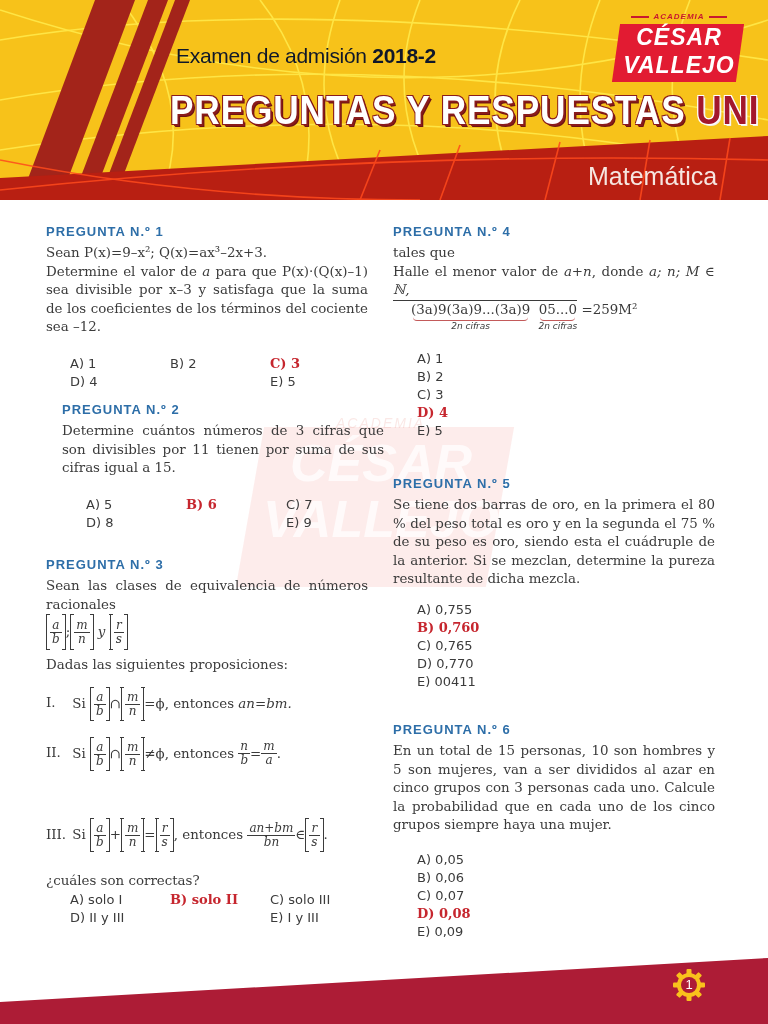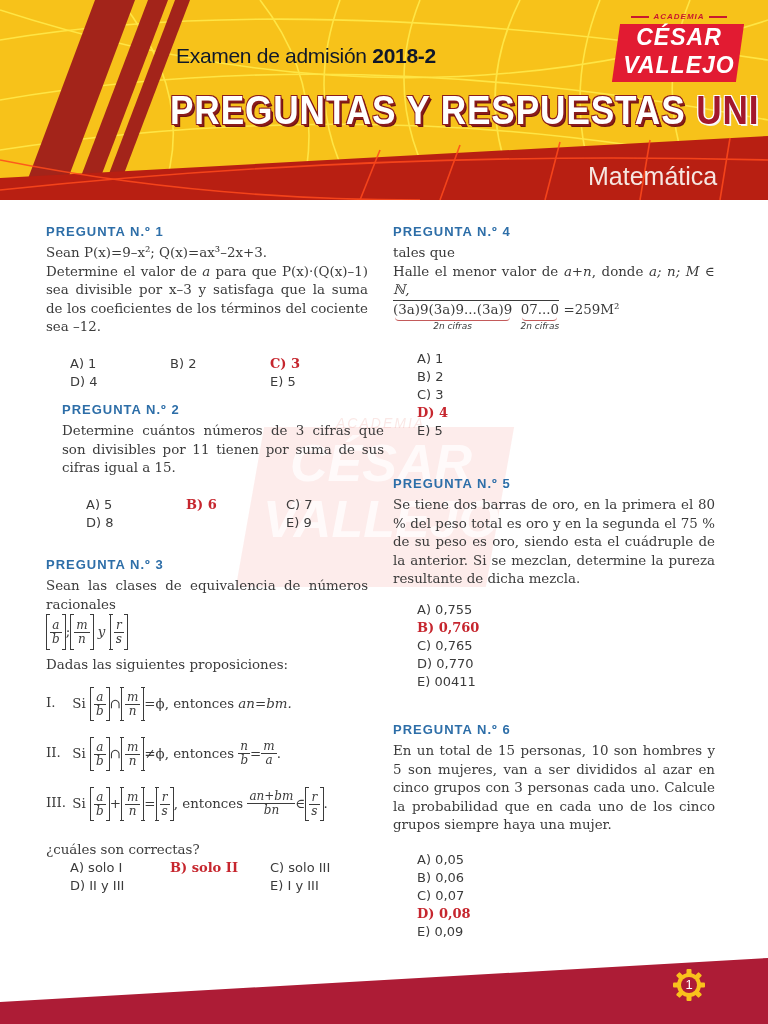--- a/index.html
+++ b/index.html
@@ -36,21 +36,21 @@
   .frac { display: inline-block; vertical-align: middle; text-align: center; font-style: italic; font-size: 12px; line-height: 13px; }
   .frac .num { display: block; border-bottom: 1px solid #3b3b3b; padding: 0 2px; }
   .frac .den { display: block; padding: 0 2px; }
   .brk { display: inline-block; vertical-align: middle; border-left: 1.5px solid #3b3b3b; border-right: 1.5px solid #3b3b3b; padding: 1px 3px; position: relative; }
   .brk::before, .brk::after { content: ""; position: absolute; top: 0; bottom: 0; width: 4px; border-top: 1.5px solid #3b3b3b; border-bottom: 1.5px solid #3b3b3b; }
   .brk::before { left: -1.5px; border-left: none; }
   .brk::after { right: -1.5px; }
   .mathline { font-size: 13.4px; line-height: 32px; white-space: nowrap; }
 
   .overline-num { display: inline-block; border-top: 1px solid #3b3b3b; padding-top: 1px; font-style: normal; }
-  .brace-group { display: inline-block; text-align: center; vertical-align: top; }
+  .brace-group { display: inline-block; text-align: center; vertical-align: top; margin-left: 18px; }
   .brace-group .content { display: block; }
   .brace-group .brace { display: block; border-bottom: 1px solid #c35a5a; border-radius: 0 0 6px 6px; height: 4px; margin: 0 2px; }
   .brace-group .lbl { display: block; font-family: "DejaVu Sans", sans-serif; font-size: 9px; font-style: italic; line-height: 11px; color: #3b3b3b; }
 
   
   .watermark { position: absolute; left: 236px; top: 415px; width: 290px; height: 190px; pointer-events: none; }
   .watermark .wbox { position: absolute; left: 14px; top: 12px; width: 250px; height: 160px; background: rgba(240, 120, 110, 0.14); transform: skewX(-10deg); }
   .watermark .wtxt { position: absolute; left: 0; top: 20px; width: 290px; text-align: center; font-family: "Liberation Sans", sans-serif; font-weight: bold; font-style: italic; font-size: 52px; line-height: 56px; color: rgba(255, 255, 255, 0.75); }
   .watermark .wsub { position: absolute; left: 20px; top: 168px; width: 280px; text-align: center; font-family: "Liberation Sans", sans-serif; font-style: italic; font-weight: bold; font-size: 16px; color: rgba(230, 140, 130, 0.18); letter-spacing: 2px; }
   .watermark .wtop { position: absolute; left: 100px; top: 0; font-family: "Liberation Sans", sans-serif; font-style: italic; font-size: 14px; color: rgba(230, 140, 130, 0.2); letter-spacing: 2px; }
@@ -179,21 +179,21 @@
   </div>
 
   <div class="mathline" style="margin-top:16px;">
     <span style="display:inline-block;width:22px;">II.</span>
     <span>Si</span>
     <span class="brk"><span class="frac"><span class="num">a</span><span class="den">b</span></span></span><span>∩</span><span class="brk"><span class="frac"><span class="num">m</span><span class="den">n</span></span></span><span>≠ϕ, entonces</span>
     <span class="frac" style="border:none;"><span class="num" style="border-bottom:1px solid #3b3b3b;">n</span><span class="den">b</span></span><span>=</span><span class="frac"><span class="num">m</span><span class="den">a</span></span>.
   </div>
 
   <div class="mathline" style="margin-top:16px;">
-    <span style="display:inline-block;width:22px;">III.</span>
+    <span style="display:inline-block;width:22px;margin-top:32px;">III.</span>
     <span>Si</span>
     <span class="brk"><span class="frac"><span class="num">a</span><span class="den">b</span></span></span><span>+</span><span class="brk"><span class="frac"><span class="num">m</span><span class="den">n</span></span></span><span>=</span><span class="brk"><span class="frac"><span class="num">r</span><span class="den">s</span></span></span><span>, entonces</span>
     <span class="frac"><span class="num">an+bm</span><span class="den">bn</span></span><span>∈</span><span class="brk"><span class="frac"><span class="num">r</span><span class="den">s</span></span></span>.
   </div>
 
   <div class="q-text" style="margin-top:20px;">¿cuáles son correctas?</div>
 
   <div class="opts3" style="">
     <div class="opt"><span>A)</span> <span>solo I</span></div>
     <div class="opt correct"><span>B)</span> <span>solo II</span></div>
@@ -213,21 +213,21 @@
     <i>a; n; M ∈ ℕ,</i>
   </div>
   <div style="white-space:nowrap; font-size:13.4px;">
     <span class="overline-num">
       <span class="brace-group">
         <span class="content">(3a)9(3a)9...(3a)9</span>
         <span class="brace"></span>
         <span class="lbl">2n cifras</span>
       </span>
       <span class="brace-group" style="margin-left:4px;">
-        <span class="content">07...0</span>
+        <span class="content">05...0</span>
         <span class="brace"></span>
         <span class="lbl">2n cifras</span>
       </span>
     </span>
     <span style="vertical-align:top; display:inline-block; padding-top:2px;">=259M²</span>
   </div>
   <div class="opts1" style="margin-top:18px;">
     <div class="opt"><span>A)</span> <span>1</span></div>
     <div class="opt"><span>B)</span> <span>2</span></div>
     <div class="opt"><span>C)</span> <span>3</span></div>

